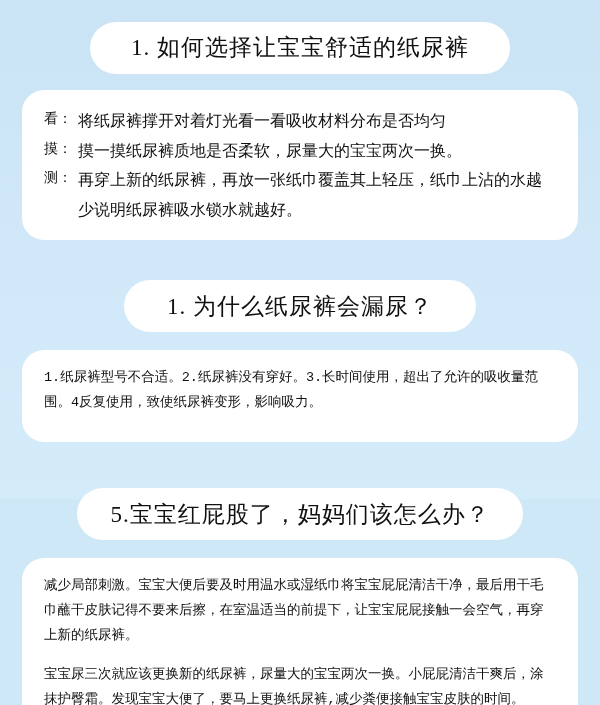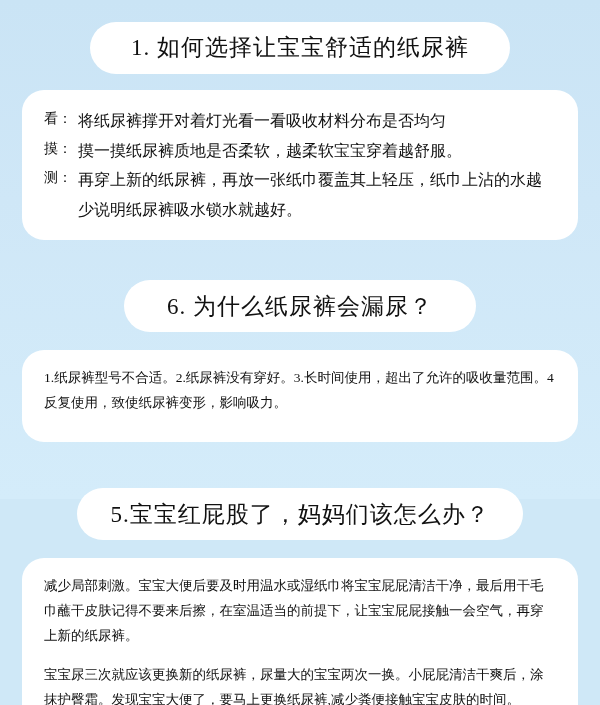--- a/index.html
+++ b/index.html
@@ -64,20 +64,21 @@
     flex: 0 0 auto;
     width: 34px;
     font-size: 14px;
   }
   .kv-val {
     flex: 1 1 auto;
     font-size: 16px;
   }
   .para {
     margin: 0;
+    font-family: Liberation Mono, monospace;
   }
   .para + .para {
     margin-top: 14px;
   }
   .small-indent {
     text-indent: 0;
   }
   .sec1-head { padding-top: 22px; }
   .sec1-card { margin-top: 16px; }
   .sec2-head { padding-top: 40px; }
@@ -94,32 +95,32 @@
     <div class="sec1-head">
       <div class="pill pill-1">1. 如何选择让宝宝舒适的纸尿裤</div>
     </div>
     <div class="card card-wide sec1-card">
       <div class="kv-row">
         <div class="kv-key">看：</div>
         <div class="kv-val">将纸尿裤撑开对着灯光看一看吸收材料分布是否均匀</div>
       </div>
       <div class="kv-row">
         <div class="kv-key">摸：</div>
-        <div class="kv-val">摸一摸纸尿裤质地是否柔软，越柔软宝宝穿着越舒服。</div>
+        <div class="kv-val">摸一摸纸尿裤质地是否柔软，尿量大的宝宝两次一换。</div>
       </div>
       <div class="kv-row">
         <div class="kv-key">测：</div>
         <div class="kv-val">再穿上新的纸尿裤，再放一张纸巾覆盖其上轻压，纸巾上沾的水越少说明纸尿裤吸水锁水就越好。</div>
       </div>
     </div>
   </div>
 
   <div class="section">
     <div class="sec2-head">
-      <div class="pill pill-2">6. 为什么纸尿裤会漏尿？</div>
+      <div class="pill pill-2">1. 为什么纸尿裤会漏尿？</div>
     </div>
     <div class="card card-wide sec2-card">
       <p class="para small-indent">1.纸尿裤型号不合适。2.纸尿裤没有穿好。3.长时间使用，超出了允许的吸收量范围。4反复使用，致使纸尿裤变形，影响吸力。</p>
     </div>
   </div>
 
   <div class="section">
     <div class="sec3-head">
       <div class="pill pill-3">5.宝宝红屁股了，妈妈们该怎么办？</div>
     </div>

